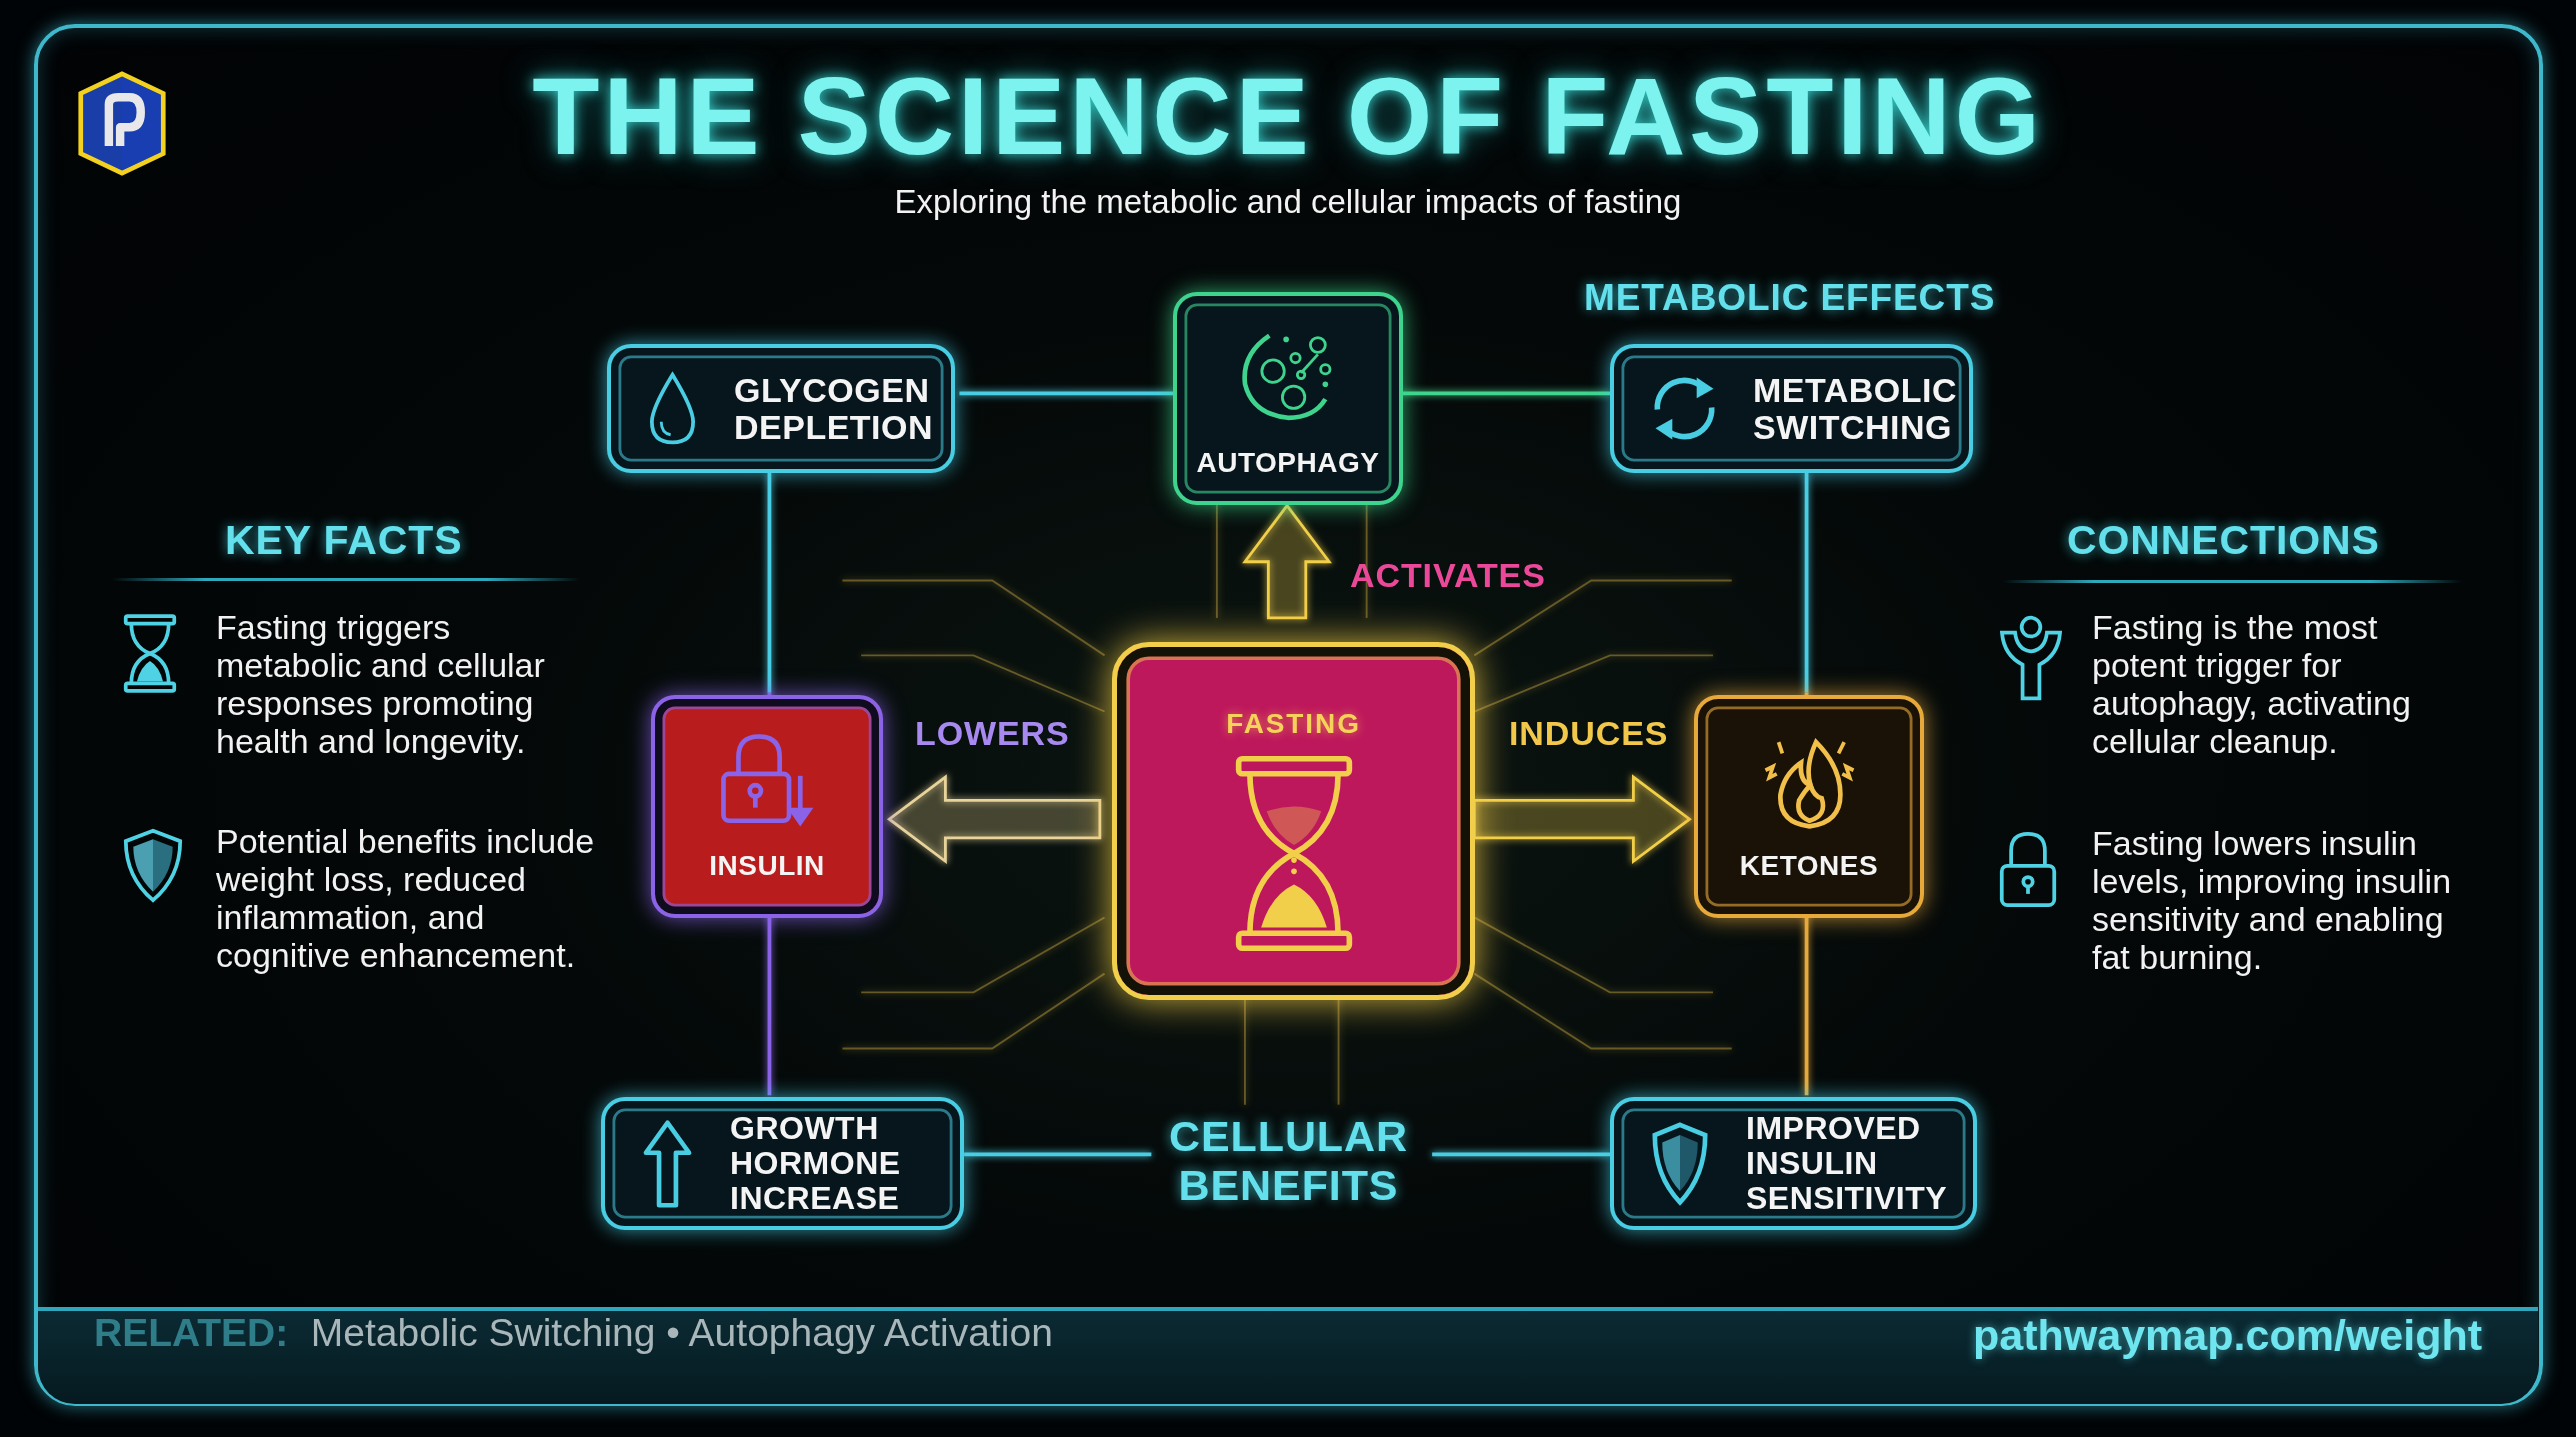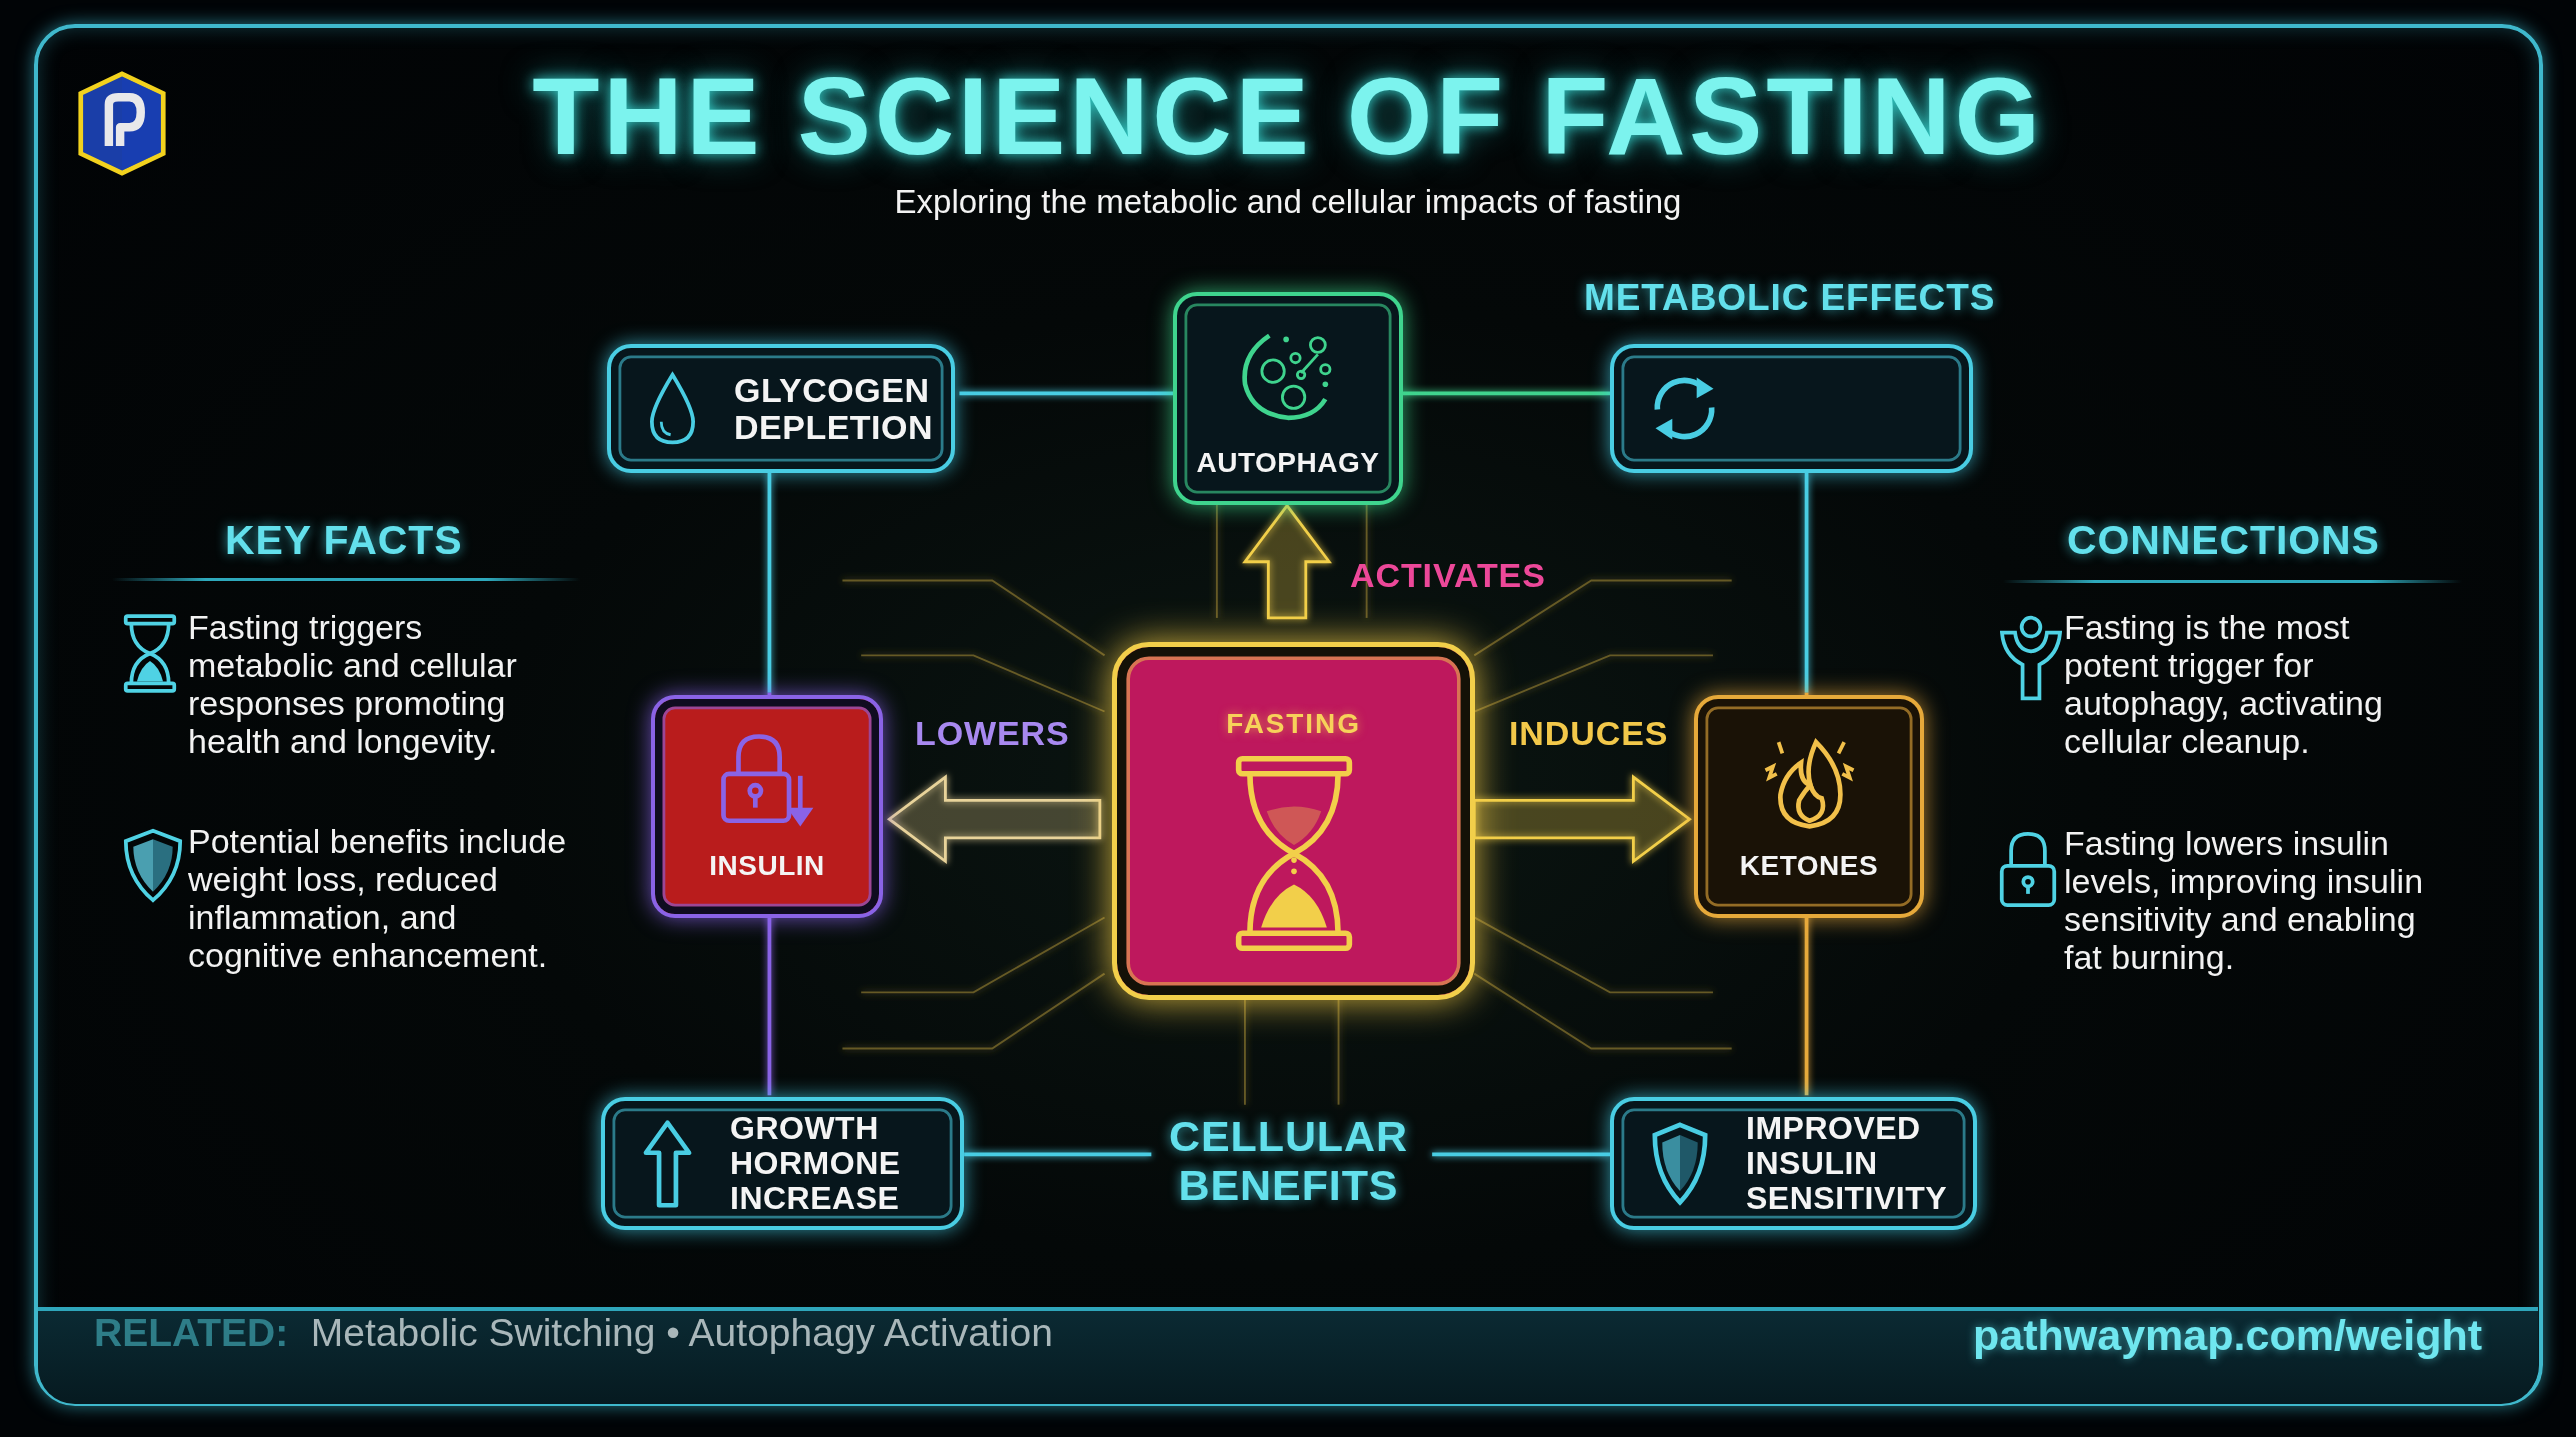--- a/index.html
+++ b/index.html
@@ -24,21 +24,21 @@
     position: absolute; left: 0; right: 0; top: 183px; text-align: center;
     font-size: 33px; color: #f3f3f3;
   }
 
   .section-head {
     position: absolute; font-weight: 700; color: #63e0ec; font-size: 41px; letter-spacing: 0.9px;
     text-shadow: 0 0 11.2px rgba(70,220,235,.7);
   }
   .rule { position: absolute; height: 2.8px; background: linear-gradient(90deg, transparent, #2ea9bc 20%, #2ea9bc 80%, transparent); }
 
-  .fact { position: absolute; display: flex; }
+  .fact { position: absolute; display: flex; gap: 28px; }
   .fact .ico { width: 66px; flex: 0 0 66px; padding-top: 5.6px; }
   .fact .txt { font-size: 34px; line-height: 38px; color: #f2f2f2; width: 384px; }
 
   
   .node {
     position: absolute; border: 4.7px solid #49cde3; border-radius: 24px; background: #07161c;
     box-shadow: 0 0 19px rgba(70,210,235,.7), inset 0 0 0 7.5px #07161c, inset 0 0 0 10.3px rgba(73,205,227,.55);
     display: flex; align-items: center; color: #f4f4f4; font-weight: 700;
   }
   .node .label { font-size: 34px; line-height: 37px; letter-spacing: 0.5px; }
@@ -217,20 +217,21 @@
 
 <div class="node" style="left:1610px;top:344px;width:363px;height:129px;padding-left:34px">
   <svg width="73" height="73" viewBox="0 0 78 78" style="margin-right:32px">
       <g fill="none" stroke="#49cde3" stroke-width="6">
         <path d="M10 40 A29 29 0 0 1 60 18"></path>
         <path d="M68 38 A29 29 0 0 1 18 60"></path>
       </g>
       <polygon points="52,6 70,18 52,28" fill="#49cde3"></polygon>
       <polygon points="26,50 8,60 26,72" fill="#49cde3"></polygon>
     </svg>
+  <div class="label" style="width:215px">METABOLIC SWITCHING</div>
 </div>
 
 <div class="rel-label" style="left:1350px;top:556px;color:#ec4899">ACTIVATES</div>
 
 <div class="node purple tall" style="left:651px;top:695px;width:232px;height:223px">
   <svg width="103" height="103" viewBox="0 0 110 110">
       <g fill="none" stroke="#8a63e6" stroke-width="5">
         <path d="M24 48 L24 30 Q24 8 46 8 Q68 8 68 30 L68 48"></path>
         <rect x="8" y="48" width="70" height="50" rx="6"></rect>
         <circle cx="42" cy="66" r="6"></circle>

